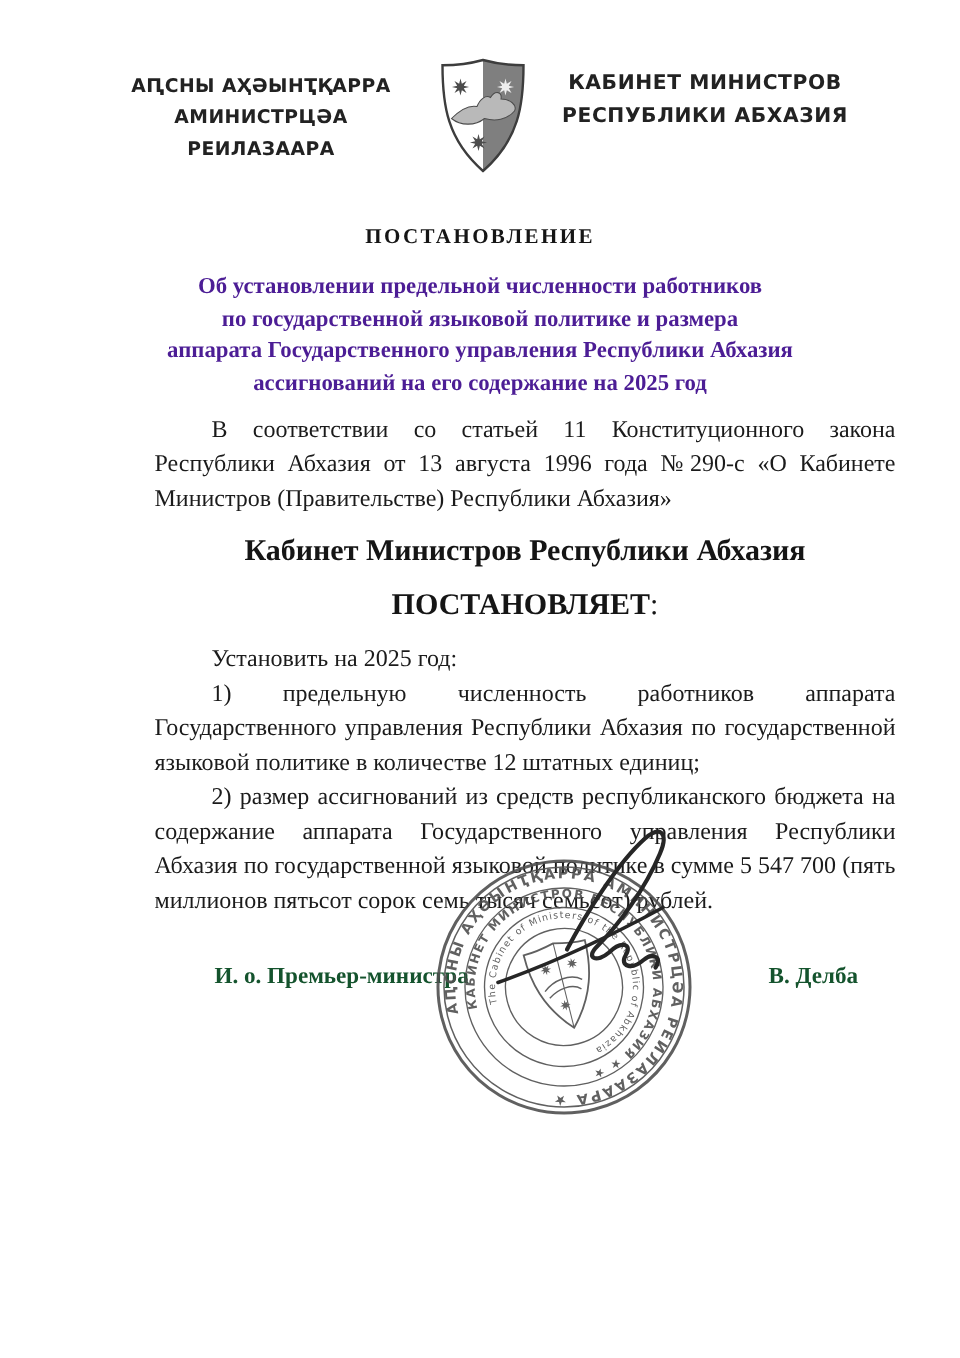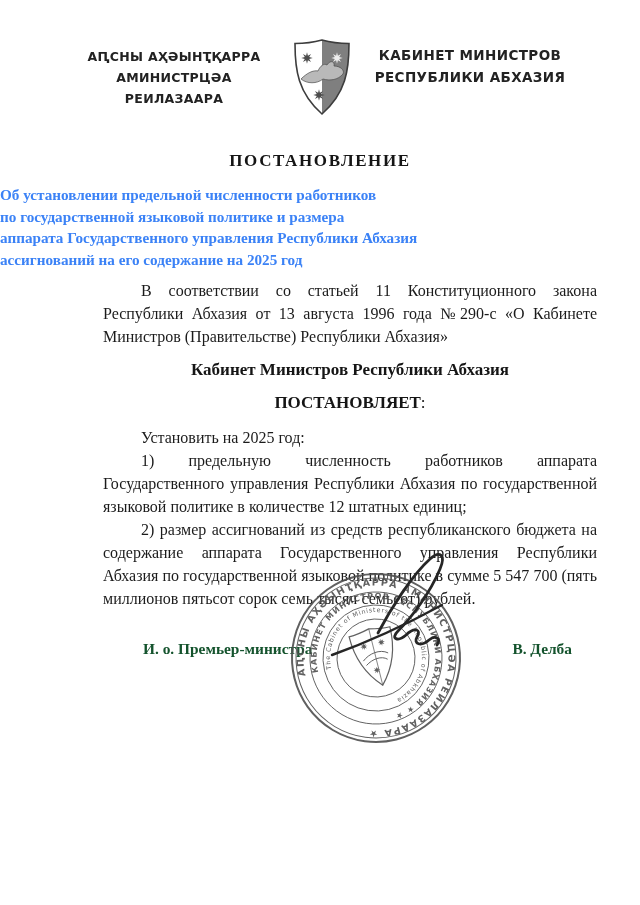--- a/index.html
+++ b/index.html
@@ -8,27 +8,27 @@
     background:#ffffff;color:#1e1e1e;
     font-family:"Liberation Serif", serif;
   }
   
   .header{display:flex;justify-content:space-between;align-items:flex-start;padding:37px 66px 0 70px;}
   .h-block{font-family:"DejaVu Sans", sans-serif;font-weight:bold;text-align:center;color:#222;}
   .h-left{width:208px;font-size:12.5px;line-height:21px;letter-spacing:.3px;margin-top:9px;}
   .h-right{width:208px;font-size:13.5px;line-height:22px;letter-spacing:.4px;margin-top:7px;}
   .emblem{width:64px;height:80px;flex:0 0 auto;}
   
-  .doc-title{margin-top:34px;text-align:center;font-weight:bold;font-size:17px;letter-spacing:1.6px;color:#151515;}
-  .doc-subtitle{margin-top:13px;text-align:left;font-weight:bold;font-size:15.2px;line-height:21.5px;color:#3b82f6;}
+  .doc-title{margin-top:34px;text-align:center;font-weight:bold;font-size:14px;letter-spacing:1.6px;color:#151515;}
+  .doc-subtitle{margin-top:13px;text-align:center;font-weight:bold;font-size:15.2px;line-height:21.5px;color:#4c1d95;}
   
   .content{width:494px;margin-left:103px;}
   .para{margin:0;font-size:16px;line-height:23px;text-align:justify;text-indent:38px;color:#1b1b1b;}
   .para.intro{margin-top:9px;}
-  .center-bold{text-align:center;font-weight:bold;font-size:17px;color:#151515;}
+  .center-bold{text-align:center;font-weight:bold;font-size:20px;color:#151515;}
   .authority{margin-top:12px;}
   .resolves{margin-top:13px;}
   .resolves .colon{font-weight:normal;}
   .setup{margin-top:13px;}
   
   .sig-row{display:flex;justify-content:space-between;margin-top:30px;padding:0 25px 0 40px;
            font-weight:bold;font-size:15.4px;color:#14532d;}
   .footer{margin-left:40px;font-size:13.5px;color:#1b1b1b;}
   .footer-city{margin-top:23px;}
   .footer-date{margin-top:9px;}

